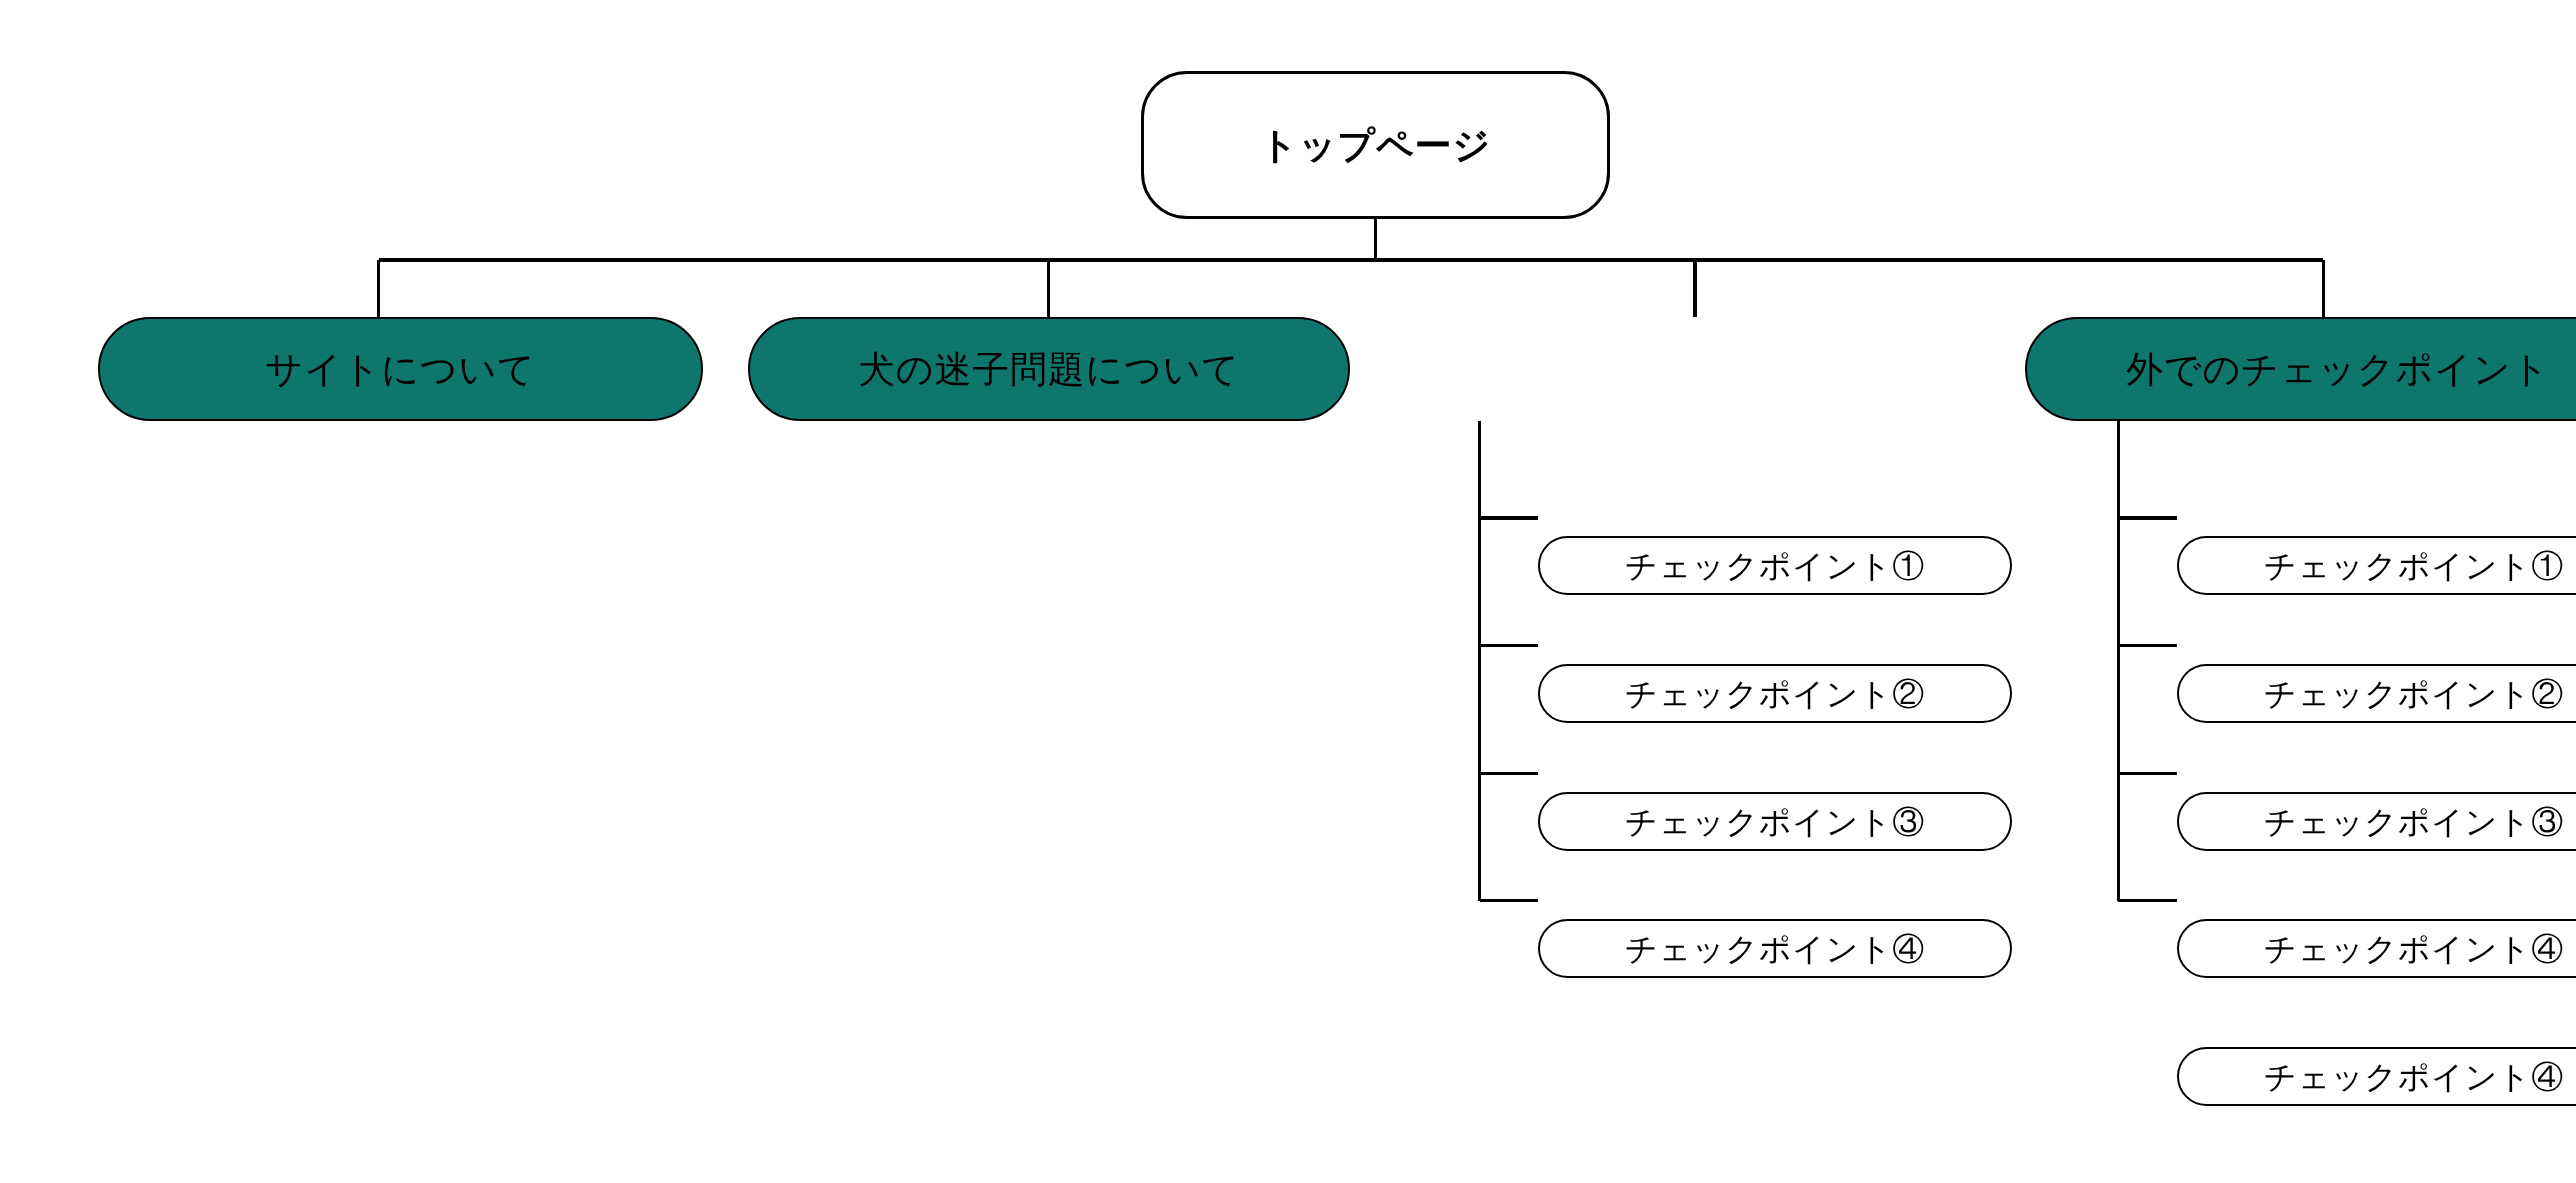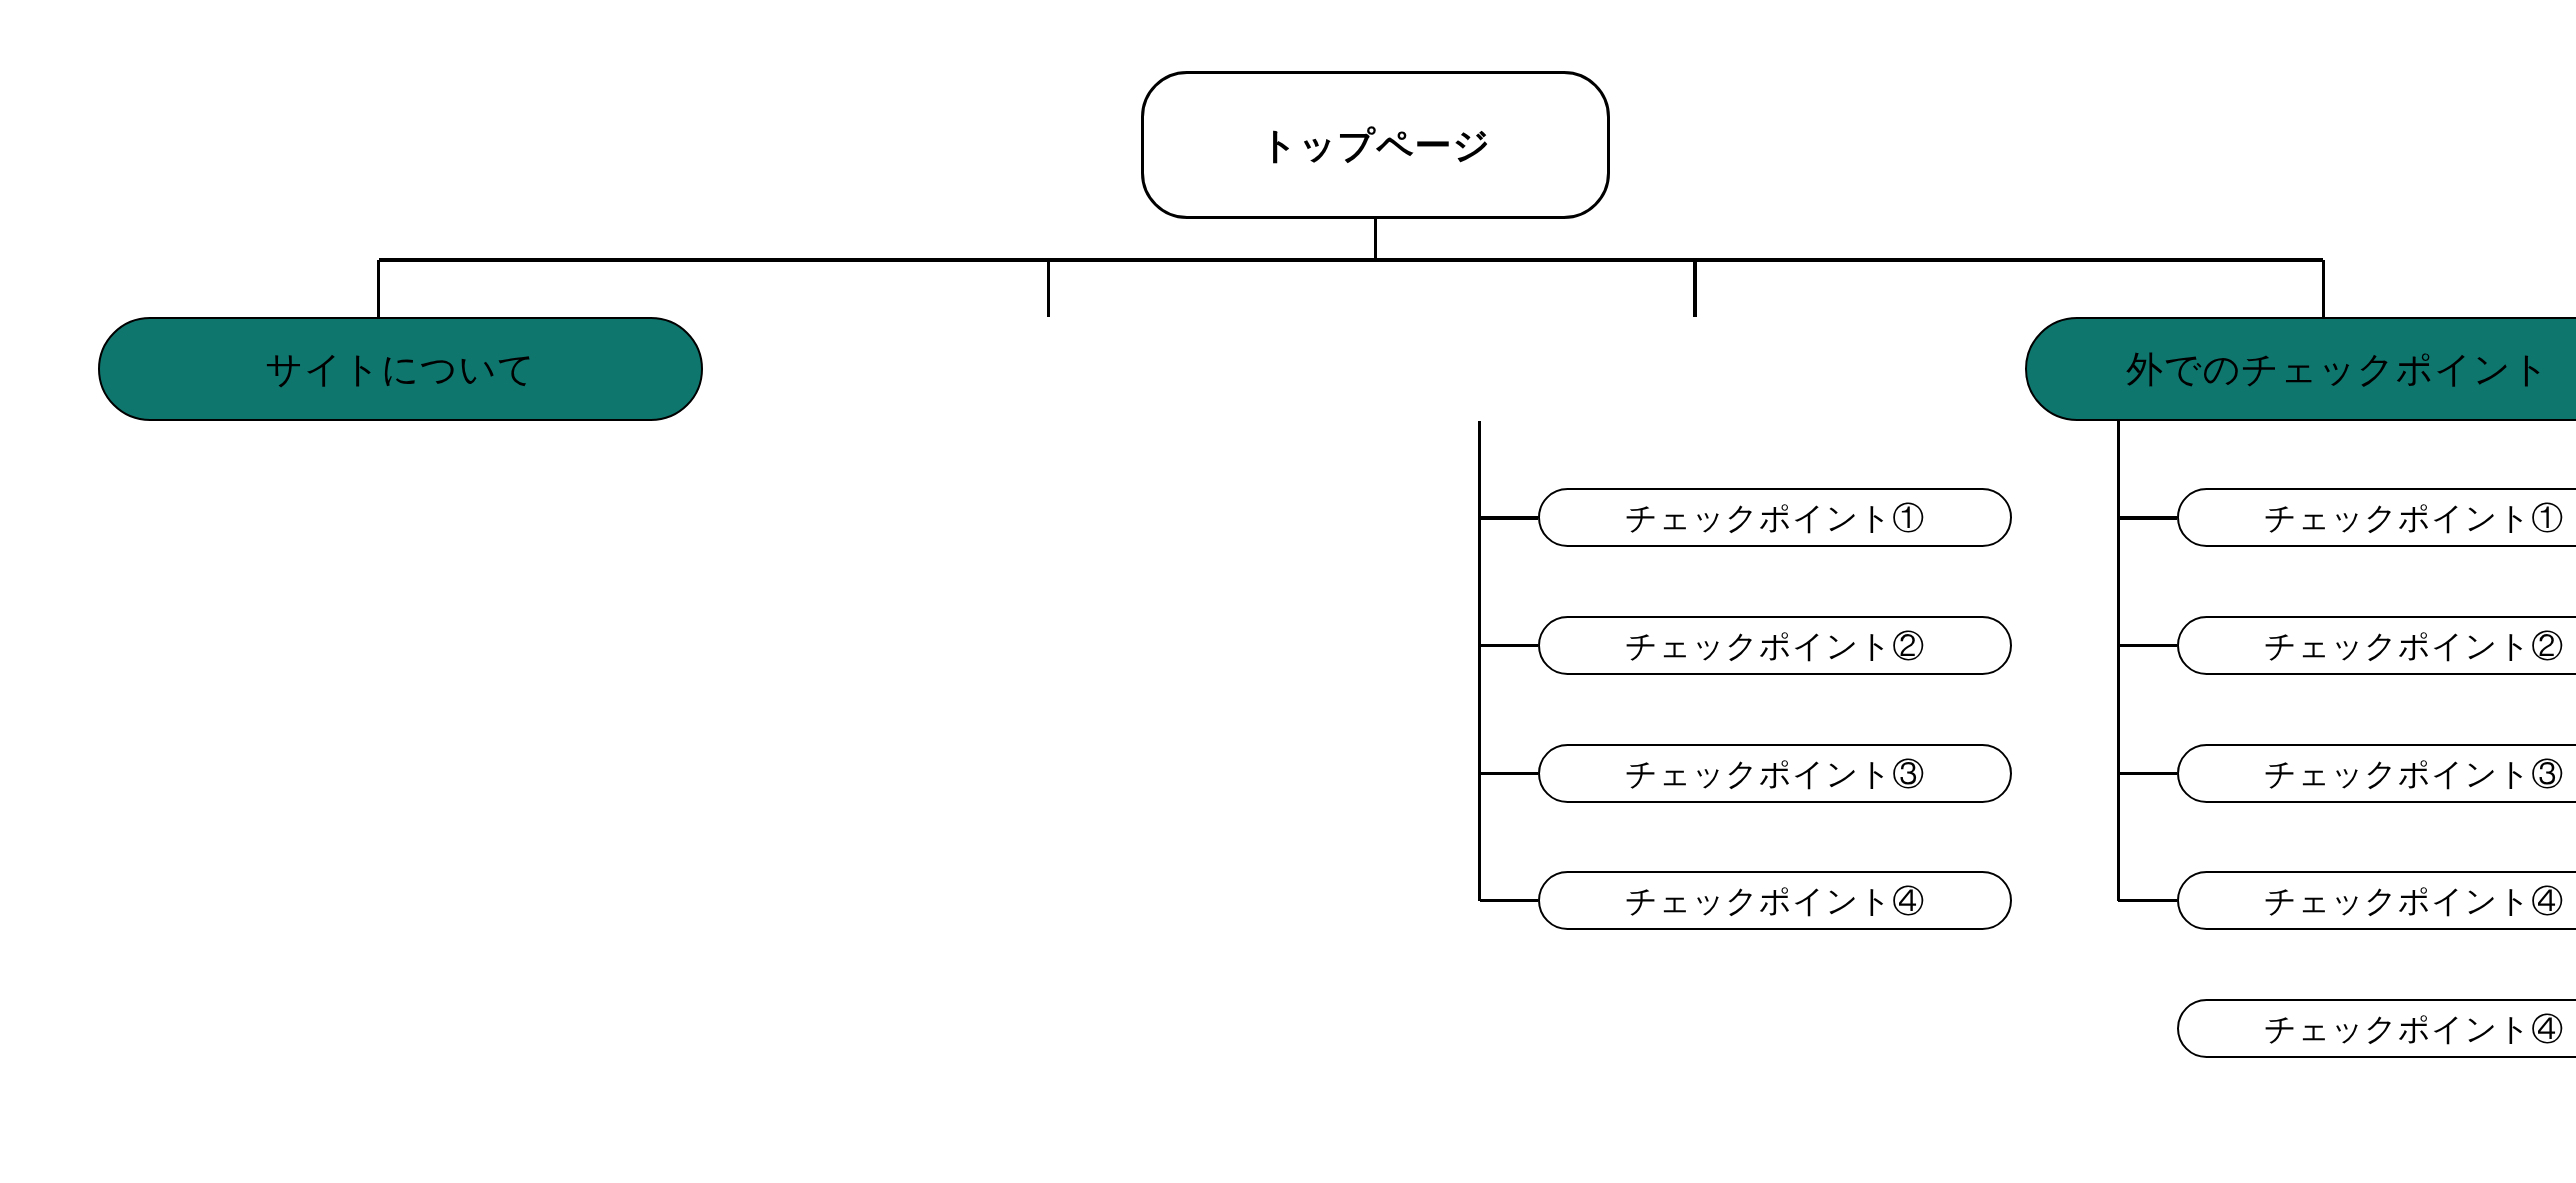--- a/index.html
+++ b/index.html
@@ -49,20 +49,21 @@
     background: #0f766e;
     font-weight: normal;
     font-size: 37px;
     border-width: 2.6px;
   }
   .node.leaf {
     background: #ffffff;
     font-weight: normal;
     font-size: 32px;
     border-width: 2.6px;
+    margin-top: 48px;
   }
   .node-label {
     display: block;
     line-height: 1;
   }
 </style>
 </head>
 <body>
 
 <div id="canvas">
@@ -94,20 +95,23 @@
   </svg>
 
   <div class="node root" style="left:1141px; top:71px; width:469px; height:148px; border-radius:46px;">
     <span class="node-label">トップページ</span>
   </div>
 
   <div class="node section" style="left:98px; top:317px; width:605px; height:104px; border-radius:52px;">
     <span class="node-label">サイトについて</span>
   </div>
 
+  <div class="node section" style="left:748px; top:317px; width:602px; height:104px; border-radius:52px;">
+    <span class="node-label">犬の迷子問題について</span>
+  </div>
 
 
   <div class="node section" style="left:2025px; top:317px; width:626px; height:104px; border-radius:52px;">
     <span class="node-label">外でのチェックポイント</span>
   </div>
 
   <div class="node leaf" style="left:1538px; top:488px; width:474px; height:59px; border-radius:30px;">
     <span class="node-label">チェックポイント①</span>
   </div>
 

